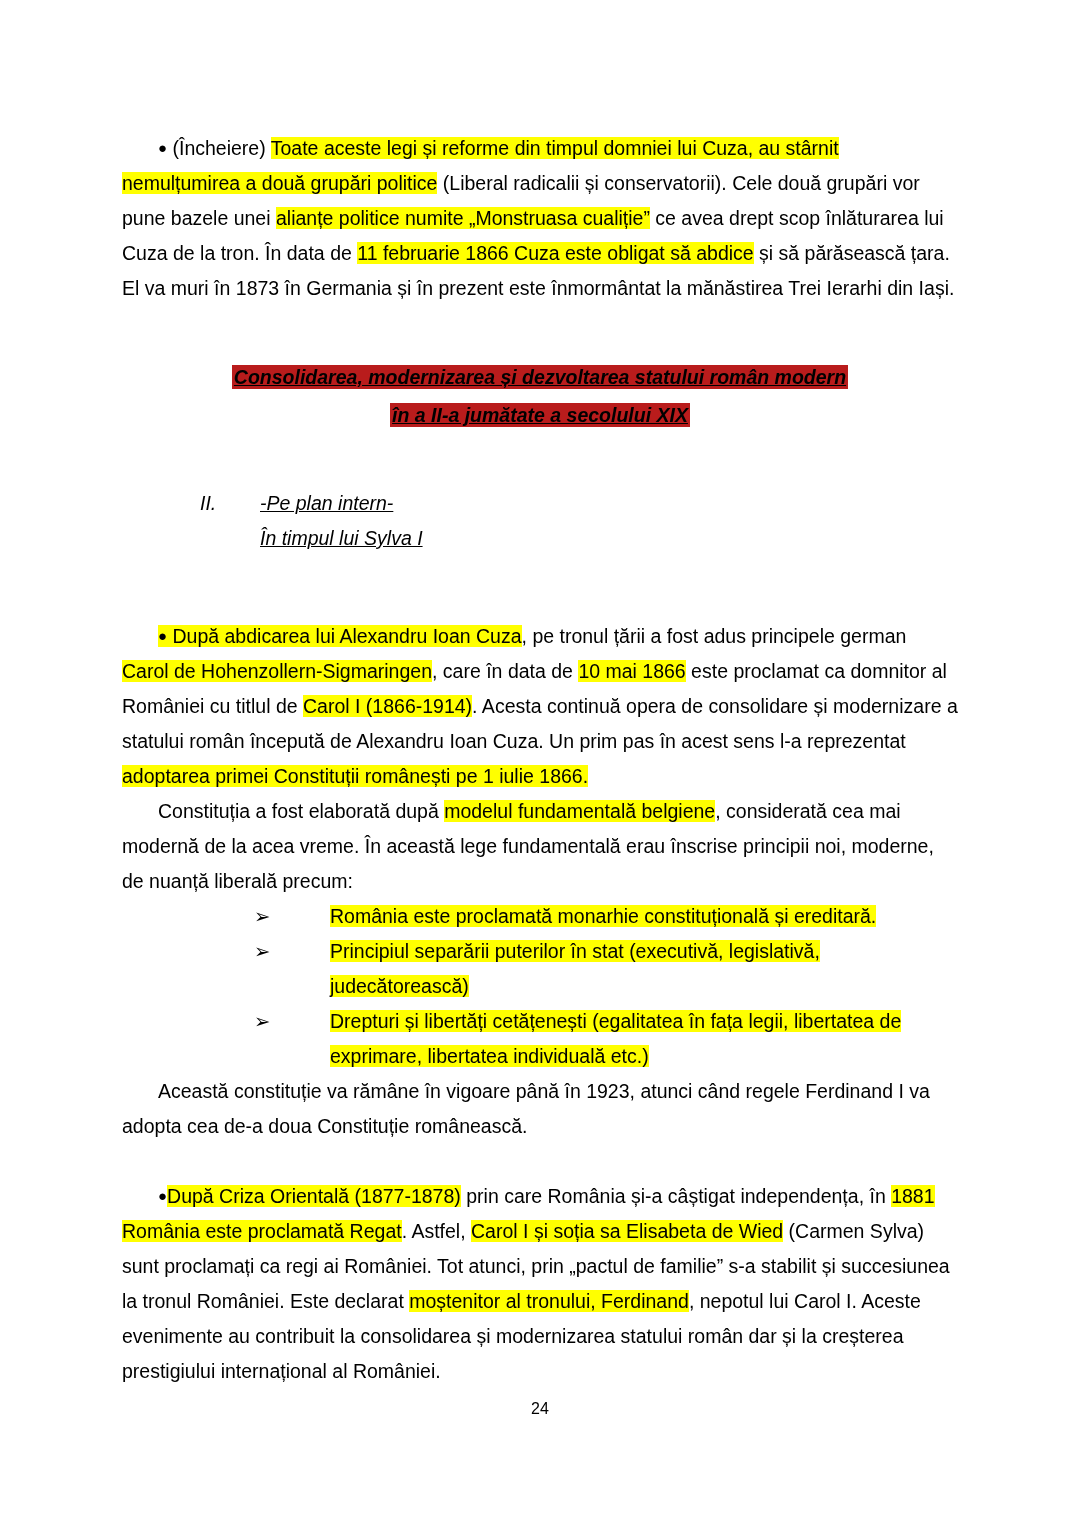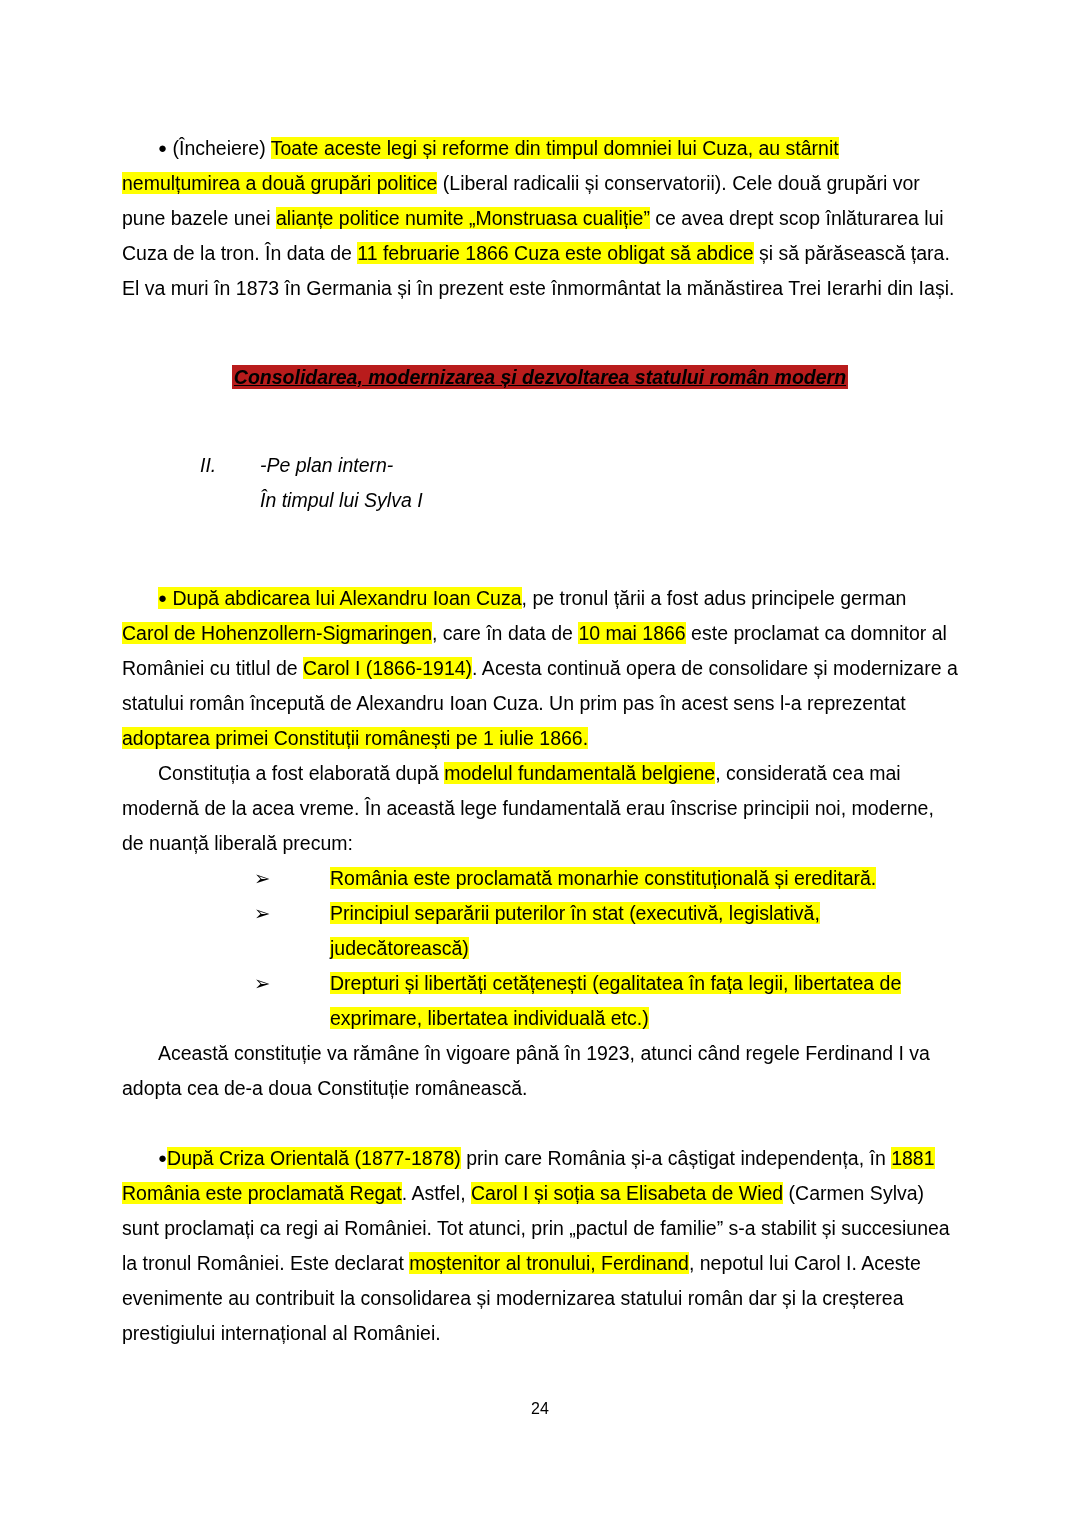--- a/index.html
+++ b/index.html
@@ -68,21 +68,21 @@
     display: flex;
     margin-left: 78px;
     font-style: italic;
     font-size: 19.5px;
     line-height: 35px;
   }
   .section-roman .num {
     width: 60px;
     flex: 0 0 60px;
   }
-  .section-roman .lines div { white-space: nowrap; }
+  .section-roman .lines div { white-space: nowrap; text-decoration: underline; }
 
   ul.arrow-list {
     list-style: none;
     margin: 0;
     padding: 0;
   }
   ul.arrow-list li {
     display: flex;
     font-size: 19.5px;
     line-height: 35px;
@@ -111,20 +111,21 @@
 
 <div class="page">
   <div class="content">
 
     <p class="indent-first"><span class="bullet">●</span> <span>(Încheiere) </span><span class="hl">Toate aceste legi și reforme din timpul domniei lui Cuza, au stârnit nemulțumirea a două grupări politice</span><span> (Liberal radicalii și conservatorii). Cele două grupări vor pune bazele unei </span><span class="hl">alianțe politice numite „Monstruasa cualiție”</span><span> ce avea drept scop înlăturarea lui Cuza de la tron. În data de </span><span class="hl">11 februarie 1866 Cuza este obligat să abdice</span><span> și să părăsească țara. El va muri în 1873 în Germania și în prezent este înmormântat la mănăstirea Trei Ierarhi din Iași.</span></p>
 
     <div class="gap-lg"></div>
 
     <div class="title-block">
       <div><span class="green">Consolidarea, modernizarea și dezvoltarea statului român modern</span></div>
+      <div><span class="green">în a II-a jumătate a secolului XIX</span></div>
     </div>
 
     <div class="gap-lg"></div>
 
     <div class="section-roman">
       <div class="num">II.</div>
       <div class="lines">
         <div>-Pe plan intern-</div>
         <div>În timpul lui Sylva I</div>
       </div>

